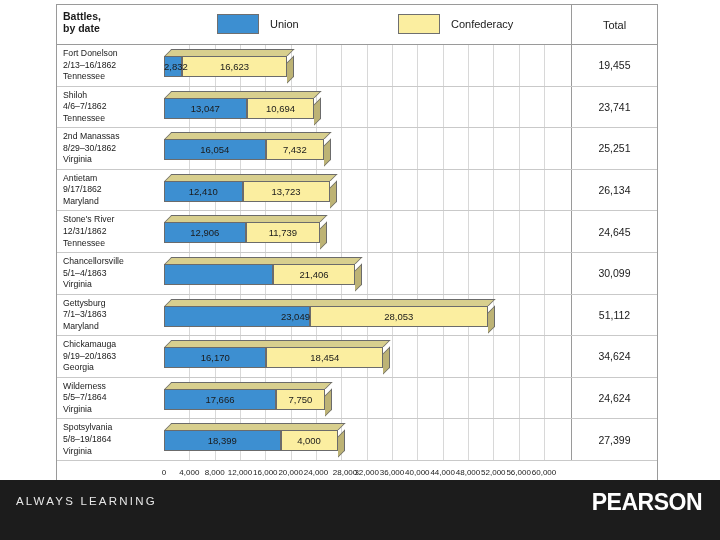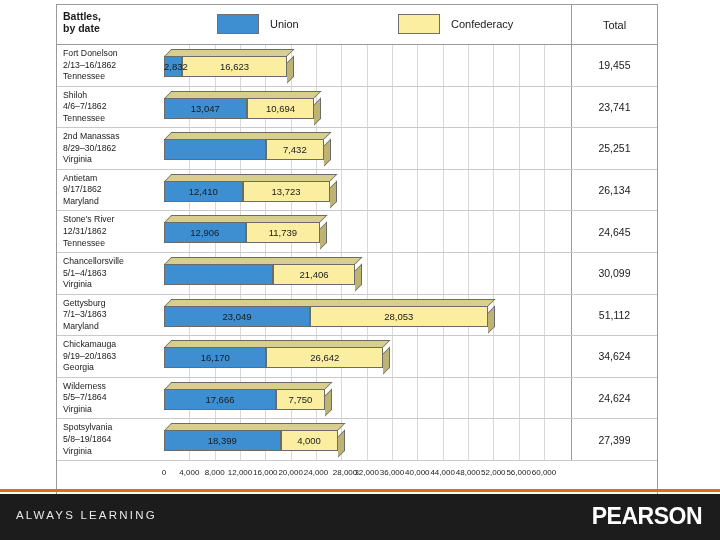--- a/index.html
+++ b/index.html
@@ -172,21 +172,21 @@
     font-size: 8px;
     color: #1a1a1a;
     transform: translateX(-50%);
     white-space: nowrap;
   }
 
   
   #footer {
     position: absolute;
     left: 0; bottom: 0;
-    width: 720px; height: 46px;
+    width: 720px; height: 60px;
     background: #1c1c1c;
   }
   #always-learning {
     position: absolute;
     left: 16px; top: 15px;
     font-size: 11.5px;
     letter-spacing: 2.2px;
     color: #e8e8e8;
   }
   #pearson-logo {
@@ -311,20 +311,21 @@
             <div class="grid-line" style="left: 257.333px;"></div>
             <div class="grid-line" style="left: 282.667px;"></div>
             <div class="grid-line" style="left: 308px;"></div>
             <div class="grid-line" style="left: 333.333px;"></div>
             <div class="grid-line" style="left: 358.667px;"></div>
             <div class="grid-line" style="left: 384px;"></div>
             <div class="bar-top" style="left: 8px; width: 159.923px;"></div>
             <div class="bar-side" style="left: 163.923px;"></div>
             <div class="bar union" style="left: 4px; width: 101.675px;"></div>
             <div class="bar conf" style="left: 105.675px; width: 58.2477px;"></div>
+            <div class="bar-val" style="left: 4px; width: 101.675px;">16,054</div>
             <div class="bar-val" style="left: 105.675px; width: 58.2477px;">7,432</div>
           </div>
           <div class="row-total">25,251</div>
         </div>
         <div class="row">
           <div class="row-label">
             <div>Antietam</div>
             <div>9/17/1862</div>
             <div>Maryland</div>
           </div>
@@ -433,21 +434,21 @@
             <div class="grid-line" style="left: 257.333px;"></div>
             <div class="grid-line" style="left: 282.667px;"></div>
             <div class="grid-line" style="left: 308px;"></div>
             <div class="grid-line" style="left: 333.333px;"></div>
             <div class="grid-line" style="left: 358.667px;"></div>
             <div class="grid-line" style="left: 384px;"></div>
             <div class="bar-top" style="left: 8px; width: 323.646px;"></div>
             <div class="bar-side" style="left: 327.646px;"></div>
             <div class="bar union" style="left: 4px; width: 145.977px;"></div>
             <div class="bar conf" style="left: 149.977px; width: 177.669px;"></div>
-            <div class="bar-val" style="left: 4px; width: 145.977px;">23,049</div>
+            <div class="bar-val" style="left: 4px; width: 145.977px; text-align: right;">23,049</div>
             <div class="bar-val" style="left: 149.977px; width: 177.669px;">28,053</div>
           </div>
           <div class="row-total">51,112</div>
         </div>
         <div class="row">
           <div class="row-label">
             <div>Chickamauga</div>
             <div>9/19–20/1863</div>
             <div>Georgia</div>
           </div>
@@ -465,21 +466,21 @@
             <div class="grid-line" style="left: 282.667px;"></div>
             <div class="grid-line" style="left: 308px;"></div>
             <div class="grid-line" style="left: 333.333px;"></div>
             <div class="grid-line" style="left: 358.667px;"></div>
             <div class="grid-line" style="left: 384px;"></div>
             <div class="bar-top" style="left: 8px; width: 219.285px;"></div>
             <div class="bar-side" style="left: 223.285px;"></div>
             <div class="bar union" style="left: 4px; width: 102.41px;"></div>
             <div class="bar conf" style="left: 106.41px; width: 116.875px;"></div>
             <div class="bar-val" style="left: 4px; width: 102.41px;">16,170</div>
-            <div class="bar-val" style="left: 106.41px; width: 116.875px;">26,642</div>
+            <div class="bar-val" style="left: 106.41px; width: 116.875px;">18,454</div>
           </div>
           <div class="row-total">34,624</div>
         </div>
         <div class="row">
           <div class="row-label">
             <div>Wilderness</div>
             <div>5/5–7/1864</div>
             <div>Virginia</div>
           </div>
           <div class="plot">

